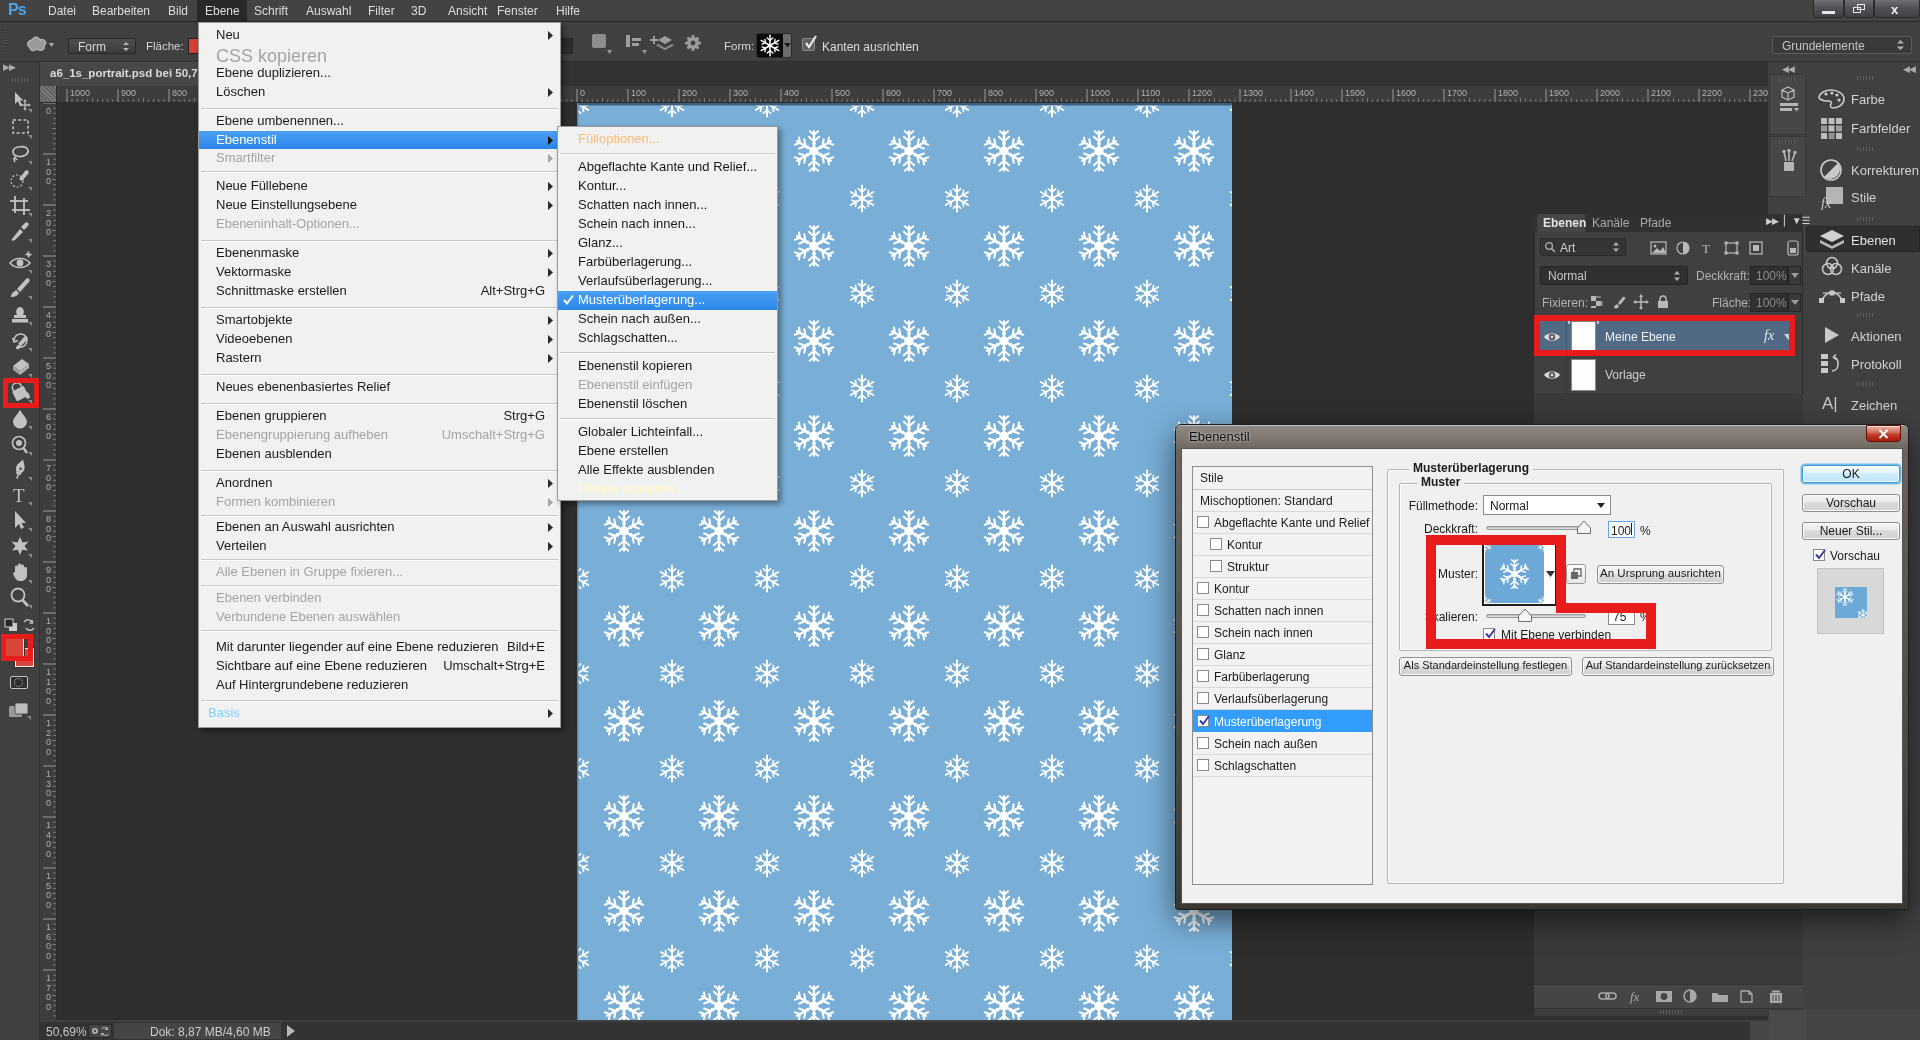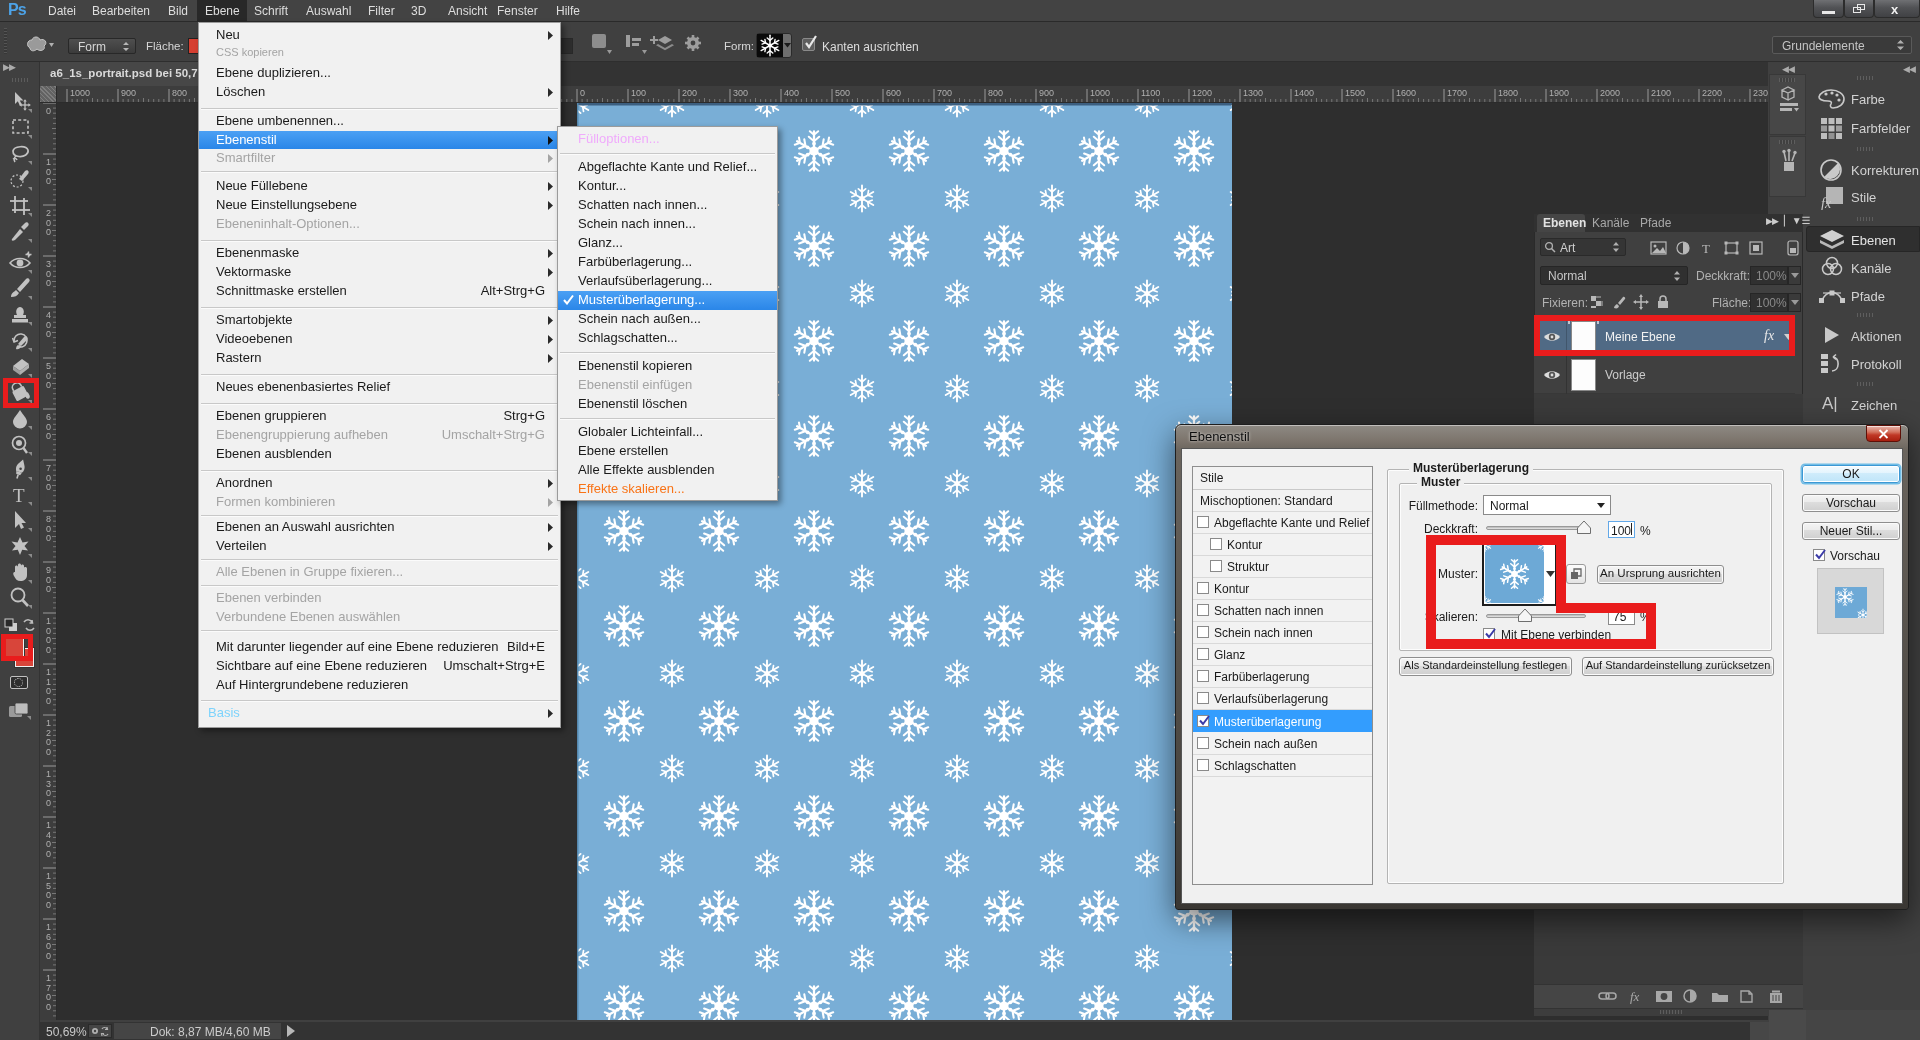--- a/index.html
+++ b/index.html
@@ -1135,21 +1135,21 @@
     </g>
 </svg>
 <div class="abs" style="left:1534px;top:1008px;width:269px;height:8px;background:#3d3d3d;border-top:1px solid #333"></div>
 <div class="abs" style="left:1660px;top:1010px;width:22px;height:4px;background:repeating-linear-gradient(90deg,#5e5e5e 0,#5e5e5e 1px,#404040 1px,#404040 3px)"></div>
 <div class="abs" style="left:1534px;top:315px;width:261px;height:41px;border:6px solid #e91c1c"></div>
 <div class="abs" style="left:198px;top:22px;width:363px;height:706px;background:#f1f1f1;border:1px solid #9b9b9b;box-shadow:3px 3px 6px rgba(0,0,0,0.4)"></div>
 <div class="txt" style="left:216px;top:27px;font-size:13px;color:#1a1a1a">Neu</div>
 <svg class="abs" style="left:548px;top:31px" width="5" height="9" viewBox="0 0 5 9">
     <path d="M0,0 L5,4.5 L0,9 Z" fill="#2a2a2a"></path>
   </svg>
-<div class="txt" style="left:216px;top:46px;font-size:11px;color:#a4a4a4">CSS kopieren</div>
+<div class="txt" style="left:216px;top:46px;font-size:18px;color:#a4a4a4">CSS kopieren</div>
 <div class="txt" style="left:216px;top:65px;font-size:13px;color:#1a1a1a">Ebene duplizieren...</div>
 <div class="txt" style="left:216px;top:84px;font-size:13px;color:#1a1a1a">Löschen</div>
 <svg class="abs" style="left:548px;top:88px" width="5" height="9" viewBox="0 0 5 9">
     <path d="M0,0 L5,4.5 L0,9 Z" fill="#2a2a2a"></path>
   </svg>
 <div class="abs" style="left:201px;top:108px;width:357px;height:1px;background:#c8c8c8;box-shadow:0 1px 0 #fbfbfb"></div>
 <div class="txt" style="left:216px;top:113px;font-size:13px;color:#1a1a1a">Ebene umbenennen...</div>
 <div class="abs" style="left:199px;top:131px;width:361px;height:18px;background:linear-gradient(#4ba0f4,#2a86e8)"></div>
 <div class="txt" style="left:216px;top:132px;font-size:13px;color:#ffffff">Ebenenstil</div>
 <svg class="abs" style="left:548px;top:136px" width="5" height="9" viewBox="0 0 5 9">
@@ -1229,21 +1229,21 @@
 <div class="txt" style="right:1375px;top:639px;font-size:13px;color:#1a1a1a">Bild+E</div>
 <div class="txt" style="left:216px;top:658px;font-size:13px;color:#1a1a1a">Sichtbare auf eine Ebene reduzieren</div>
 <div class="txt" style="right:1375px;top:658px;font-size:13px;color:#1a1a1a">Umschalt+Strg+E</div>
 <div class="txt" style="left:216px;top:677px;font-size:13px;color:#1a1a1a">Auf Hintergrundebene reduzieren</div>
 <div class="abs" style="left:201px;top:700px;width:357px;height:1px;background:#c8c8c8;box-shadow:0 1px 0 #fbfbfb"></div>
 <div class="txt" style="left:208px;top:705px;font-size:13px;color:#7dd3fc">Basis</div>
 <svg class="abs" style="left:548px;top:709px" width="5" height="9" viewBox="0 0 5 9">
     <path d="M0,0 L5,4.5 L0,9 Z" fill="#2a2a2a"></path>
   </svg>
 <div class="abs" style="left:557px;top:126px;width:221px;height:375px;background:#f1f1f1;border:1px solid #9b9b9b;box-shadow:3px 3px 6px rgba(0,0,0,0.4)"></div>
-<div class="txt" style="left:578px;top:131px;font-size:13px;color:#f0abfc">Fülloptionen...</div>
+<div class="txt" style="left:578px;top:131px;font-size:13px;color:#fdba74">Fülloptionen...</div>
 <div class="abs" style="left:560px;top:153px;width:215px;height:1px;background:#c8c8c8;box-shadow:0 1px 0 #fbfbfb"></div>
 <div class="txt" style="left:578px;top:159px;font-size:13px;color:#1a1a1a">Abgeflachte Kante und Relief...</div>
 <div class="txt" style="left:578px;top:178px;font-size:13px;color:#1a1a1a">Kontur...</div>
 <div class="txt" style="left:578px;top:197px;font-size:13px;color:#1a1a1a">Schatten nach innen...</div>
 <div class="txt" style="left:578px;top:216px;font-size:13px;color:#1a1a1a">Schein nach innen...</div>
 <div class="txt" style="left:578px;top:235px;font-size:13px;color:#1a1a1a">Glanz...</div>
 <div class="txt" style="left:578px;top:254px;font-size:13px;color:#1a1a1a">Farbüberlagerung...</div>
 <div class="txt" style="left:578px;top:273px;font-size:13px;color:#1a1a1a">Verlaufsüberlagerung...</div>
 <div class="abs" style="left:558px;top:291px;width:219px;height:19px;background:linear-gradient(#4ba0f4,#2a86e8)"></div>
 <svg class="abs" style="left:563px;top:294px" width="11" height="11" viewBox="0 0 11 11">
@@ -1253,21 +1253,21 @@
 <div class="txt" style="left:578px;top:311px;font-size:13px;color:#1a1a1a">Schein nach außen...</div>
 <div class="txt" style="left:578px;top:330px;font-size:13px;color:#1a1a1a">Schlagschatten...</div>
 <div class="abs" style="left:560px;top:352px;width:215px;height:1px;background:#c8c8c8;box-shadow:0 1px 0 #fbfbfb"></div>
 <div class="txt" style="left:578px;top:358px;font-size:13px;color:#1a1a1a">Ebenenstil kopieren</div>
 <div class="txt" style="left:578px;top:377px;font-size:13px;color:#a4a4a4">Ebenenstil einfügen</div>
 <div class="txt" style="left:578px;top:396px;font-size:13px;color:#1a1a1a">Ebenenstil löschen</div>
 <div class="abs" style="left:560px;top:418px;width:215px;height:1px;background:#c8c8c8;box-shadow:0 1px 0 #fbfbfb"></div>
 <div class="txt" style="left:578px;top:424px;font-size:13px;color:#1a1a1a">Globaler Lichteinfall...</div>
 <div class="txt" style="left:578px;top:443px;font-size:13px;color:#1a1a1a">Ebene erstellen</div>
 <div class="txt" style="left:578px;top:462px;font-size:13px;color:#1a1a1a">Alle Effekte ausblenden</div>
-<div class="txt" style="left:578px;top:481px;font-size:13px;color:#f97316">Effekte skalieren...</div>
+<div class="txt" style="left:578px;top:481px;font-size:13px;color:#fef9c3">Effekte skalieren...</div>
 <div class="abs" style="left:1175px;top:424px;width:734px;height:486px;border-radius:6px 6px 3px 3px;
 background:linear-gradient(180deg,#8e8a84 0,#7c746c 16px,#6a645d 26px,#57524c 45%,#494540 75%,#3a3733 100%);
 border:1px solid #1e1e1e;box-shadow:0 10px 30px rgba(0,0,0,0.55), inset 0 1px 0 rgba(255,255,255,0.45)"></div>
 <div class="txt" style="left:1189px;top:429px;font-size:13px;color:#0e0e0e;text-shadow:0 0 3px rgba(255,255,255,0.8)">Ebenenstil</div>
 <div class="abs" style="left:1866px;top:425px;width:35px;height:17px;border-radius:0 0 4px 4px;
 background:linear-gradient(#e8b6ad,#d4735f 40%,#c03826 60%,#a81f0f);border:1px solid #5e1007;box-shadow:inset 0 1px 0 rgba(255,255,255,0.6)"></div>
 <svg class="abs" style="left:1878px;top:429px" width="11" height="10" viewBox="0 0 11 10">
     <path d="M1.5,1 L9.5,9 M9.5,1 L1.5,9" stroke="#fff" stroke-width="1.8"></path>
   </svg>
 <div class="abs" style="left:1181px;top:448px;width:722px;height:456px;background:#f0f0f0;border:1px solid #565656"></div>

